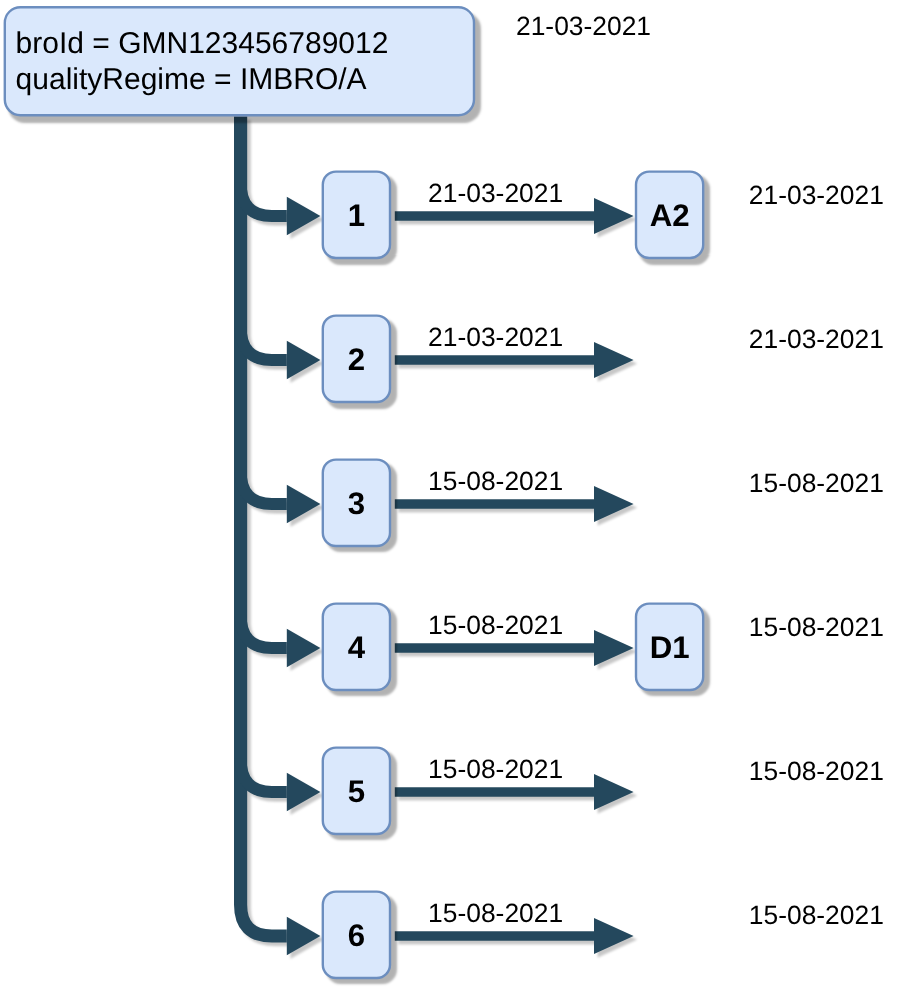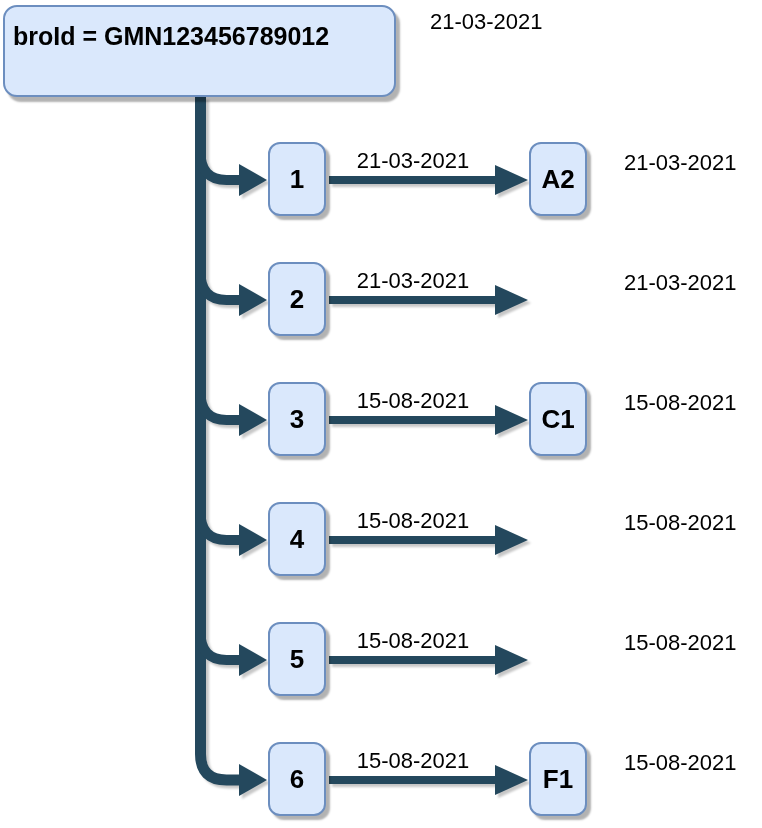--- a/index.html
+++ b/index.html
@@ -12,21 +12,21 @@
     overflow:hidden;
   }
   #connectors{position:absolute;left:0;top:0;width:762px;height:828px;
     filter:drop-shadow(3px 3px 1px rgba(0,0,0,0.22));}
   .root-box{
     position:absolute;left:3px;top:5px;width:393px;height:92px;
     box-sizing:border-box;
     background:#DAE8FC;border:2px solid #6C8EBF;border-radius:14px;
     box-shadow:4px 5px 2px rgba(0,0,0,0.30);
     padding:14px 8px 0 8px;
-    font-weight:bold;font-size:25px;line-height:30px;
+    font-weight:normal;font-size:25px;line-height:30px;
     white-space:nowrap;
   }
   .root-date{
     position:absolute;left:430px;top:10px;
     font-size:22px;line-height:24px;
   }
   .row{position:absolute;left:0;width:762px;height:78px;}
   .node{
     position:absolute;top:0;width:58px;height:74px;
     box-sizing:border-box;
@@ -82,55 +82,55 @@
       <polygon points="495,285 495,315 528,300"></polygon>
       <polygon points="495,405 495,435 528,420"></polygon>
       <polygon points="495,525 495,555 528,540"></polygon>
       <polygon points="495,645 495,675 528,660"></polygon>
       <polygon points="495,765 495,795 528,780"></polygon>
     </g>
   </svg>
 
   <div class="root-box">
     <div>broId = GMN123456789012</div>
+    <div>qualityRegime = IMBRO/A</div>
   </div>
   <div class="root-date">21-03-2021</div>
 
   <div class="row" style="top:142px">
     <div class="node num">1</div>
     <div class="edge-label">21-03-2021</div>
     <div class="node letter">A2</div>
     <div class="right-date">21-03-2021</div>
   </div>
 
   <div class="row" style="top:262px">
     <div class="node num">2</div>
     <div class="edge-label">21-03-2021</div>
     <div class="right-date">21-03-2021</div>
   </div>
 
   <div class="row" style="top:382px">
     <div class="node num">3</div>
     <div class="edge-label">15-08-2021</div>
-    <div class="node letter">C1</div>
     <div class="right-date">15-08-2021</div>
   </div>
 
   <div class="row" style="top:502px">
     <div class="node num">4</div>
     <div class="edge-label">15-08-2021</div>
+    <div class="node letter">D1</div>
     <div class="right-date">15-08-2021</div>
   </div>
 
   <div class="row" style="top:622px">
     <div class="node num">5</div>
     <div class="edge-label">15-08-2021</div>
     <div class="right-date">15-08-2021</div>
   </div>
 
   <div class="row" style="top:742px">
     <div class="node num">6</div>
     <div class="edge-label">15-08-2021</div>
-    <div class="node letter">F1</div>
     <div class="right-date">15-08-2021</div>
   </div>
 
 </div>
 
 </body></html>

